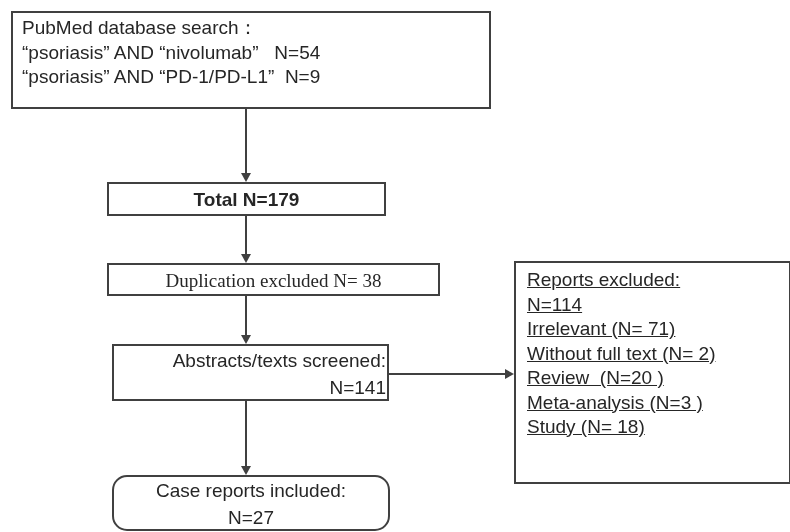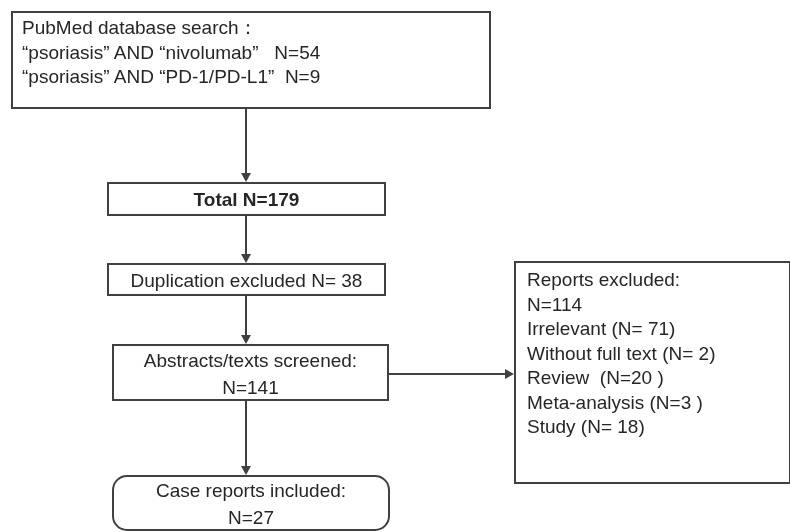--- a/index.html
+++ b/index.html
@@ -22,34 +22,34 @@
   
   #box-search {
     left: 8px; top: 8px; width: 480px; height: 98px;
     padding: 2px 8px; line-height: 23.5px;
   }
   #box-total {
     left: 104px; top: 179px; width: 279px; height: 34px;
     line-height: 30px; text-align: center; font-weight: bold;
   }
   #box-duplication {
-    left: 104px; top: 260px; width: 279px; height: 33px;
-    line-height: 29px; text-align: center;
+    left: 104px; top: 260px; width: 333px; height: 33px;
+    line-height: 29px; text-align: center; font-family: Liberation Serif, serif;
   }
   #box-screened {
     left: 109px; top: 341px; width: 277px; height: 57px;
-    line-height: 26px; text-align: center; padding-top: 1px;
+    line-height: 26px; text-align: right; padding-top: 1px;
   }
   #box-included {
     left: 109px; top: 472px; width: 278px; height: 56px;
     line-height: 26px; text-align: center; border-radius: 15px;
   }
   #box-excluded {
     left: 511px; top: 258px; width: 277px; height: 223px;
-    padding: 4px 10px; line-height: 23.5px;
+    padding: 4px 10px; line-height: 23.5px; text-decoration: underline;
   }
 
   
   .arrow-v {
     position: absolute;
     width: 2px;
     background: #404040;
   }
   .arrow-v::after {
     content: "";

